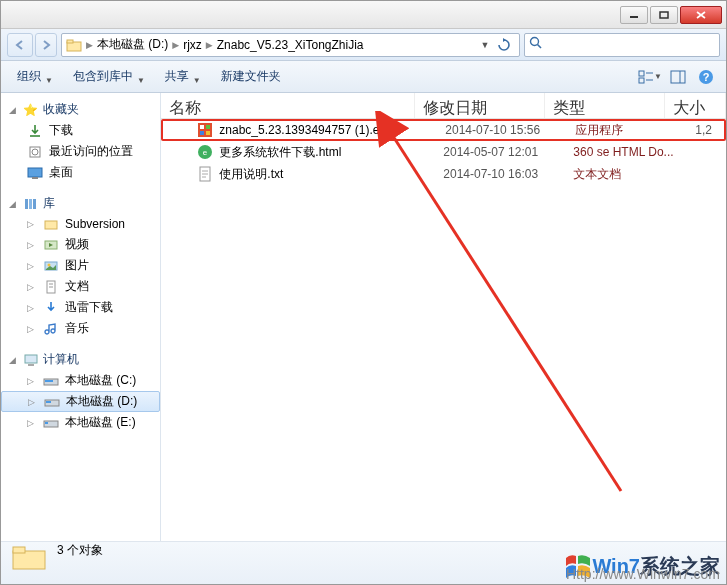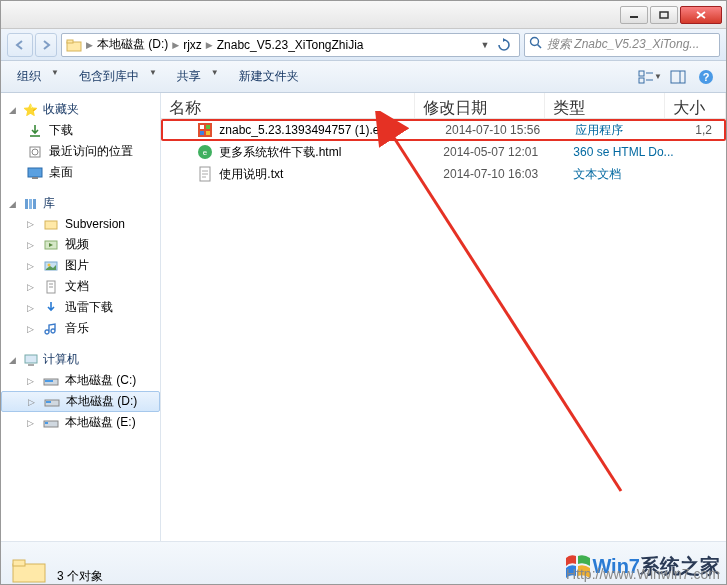--- a/index.html
+++ b/index.html
@@ -18,21 +18,21 @@
 .nav-btn.fwd { width: 22px; }
 .addr-box { flex: 1; height: 24px; background: #fff; border: 1px solid #a8b8cc; border-radius: 2px; display: flex; align-items: center; padding: 0 4px; font-size: 12px; overflow: hidden; }
 .addr-sep { color: #888; padding: 0 4px; font-size: 9px; }
 .addr-drop { width: 16px; text-align: center; color: #555; font-size: 9px; }
 .addr-refresh { width: 22px; height: 22px; display: flex; align-items: center; justify-content: center; }
 .search-box { width: 196px; height: 24px; background: #fff; border: 1px solid #a8b8cc; border-radius: 2px; display: flex; align-items: center; padding: 0 4px; font-size: 12px; color: #888; gap: 4px; }
 .search-box .mag { color: #3a6ea5; }
 
 
 .toolbar { height: 32px; background: linear-gradient(#f4f8fc,#e5edf6); border-bottom: 1px solid #c2cfde; display: flex; align-items: center; padding: 0 8px; font-size: 12px; gap: 4px; }
-.tb-item { padding: 4px 8px; display: flex; align-items: flex-start; gap: 10px; color: #1a3a66; cursor: default; }
+.tb-item { padding: 4px 8px; display: flex; align-items: flex-end; gap: 4px; color: #1a3a66; cursor: default; }
 .tb-item .dd { font-size: 8px; color: #555; }
 .toolbar .spacer { flex: 1; }
 .tb-icon { width: 24px; height: 24px; display: flex; align-items: center; justify-content: center; }
 
 
 .main { display: flex; height: 448px; }
 .sidebar { width: 176px; border-right: 1px solid #dde5ee; background: #fff; overflow-y: auto; font-size: 12px; padding: 6px 0; }
 .tree-group { margin-bottom: 10px; }
 .tree-head { display: flex; align-items: center; padding: 2px 8px; gap: 4px; color: #1a3a66; }
 .tree-head .tw { width: 10px; font-size: 9px; color: #888; }
@@ -46,28 +46,28 @@
 .col { padding: 5px 8px; border-right: 1px solid #eee; }
 .col.name { width: 254px; }
 .col.date { width: 130px; }
 .col.type { width: 120px; }
 .col.size { flex: 1; }
 
 .file-list { position: relative; }
 .file-row { display: flex; font-size: 12px; height: 22px; align-items: center; }
 .file-row .fname { width: 254px; padding-left: 8px; display: flex; align-items: center; gap: 6px; margin-left: 28px; }
 .file-row .fdate { width: 130px; color: #555; }
-.file-row .ftype { width: 120px; color: #0369a1; }
+.file-row .ftype { width: 120px; color: #7f1d1d; }
 .file-row .fsize { flex: 1; color: #555; text-align: right; padding-right: 12px; }
 .highlight-box { border: 2px solid #e53124; border-radius: 2px; }
 .file-row.highlight-box .fname { padding-left: 6px; }
 
 .arrow-svg { position: absolute; top: 18px; left: 160px; pointer-events: none; }
 
-.status { height: 44px; border-top: 1px solid #dfe6ee; background: linear-gradient(#f4f8fc,#e9f0f8); display: flex; align-items: flex-end; padding: 0 10px; font-size: 12px; gap: 10px; }
+.status { height: 44px; border-top: 1px solid #dfe6ee; background: linear-gradient(#f4f8fc,#e9f0f8); display: flex; align-items: flex-start; padding: 0 10px; font-size: 12px; gap: 10px; }
 .status .folder-ico { width: 36px; height: 30px; }
 
 
 .watermark { position: absolute; right: 6px; bottom: 4px; font-size: 20px; font-weight: bold; display: flex; align-items: center; gap: 0; }
 .watermark .w7 { color: #2a7bd4; }
 .watermark .rest { color: #2a3a55; }
 .watermark .sub { position: absolute; right: 0; bottom: -2px; font-size: 14px; font-weight: normal; color: #888; }
 </style>
 </head>
 <body>
@@ -124,21 +124,20 @@
           <path d="M7 2 A5 5 0 1 1 2 7" fill="none" stroke="#3a6ea5" stroke-width="1.6"></path>
           <path d="M6 0 L9 2 L6 4 Z" fill="#3a6ea5"></path>
         </svg>
       </span>
   </div>
   <div class="search-box">
     <span class="mag"><svg width="14" height="14">
           <circle cx="5.5" cy="5.5" r="4" fill="none" stroke="#3a6ea5" stroke-width="1.4"></circle>
           <line x1="8.5" y1="8.5" x2="12" y2="12" stroke="#3a6ea5" stroke-width="1.6"></line>
         </svg></span>
-    <span style="font-style:italic">搜索 Znabc_V5.23_XiTong...</span>
   </div>
 </div>
 
 <div class="toolbar">
   <div class="tb-item">
       <span>组织</span>
       <span class="dd">▼</span>
     </div>
   <div class="tb-item">
       <span>包含到库中</span>

